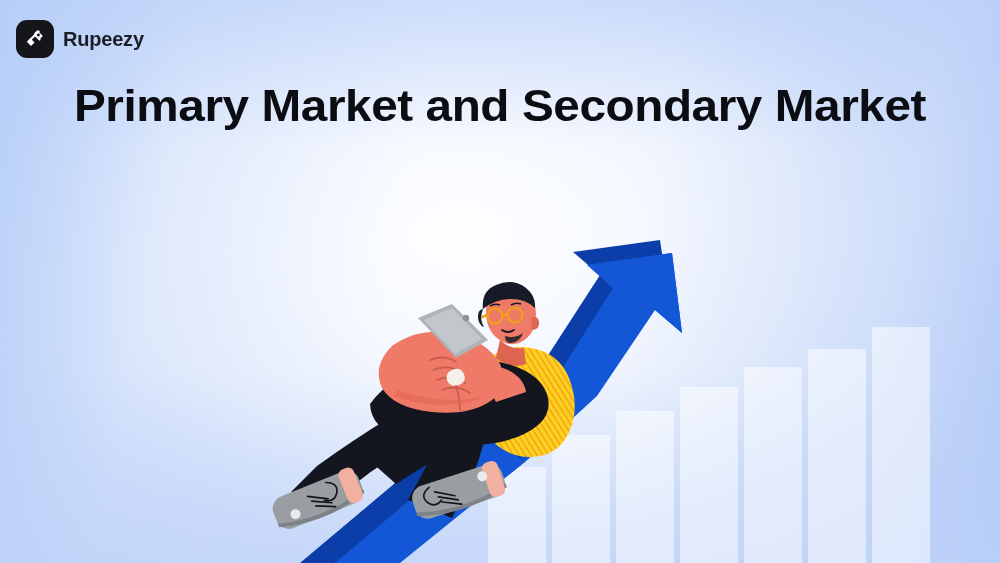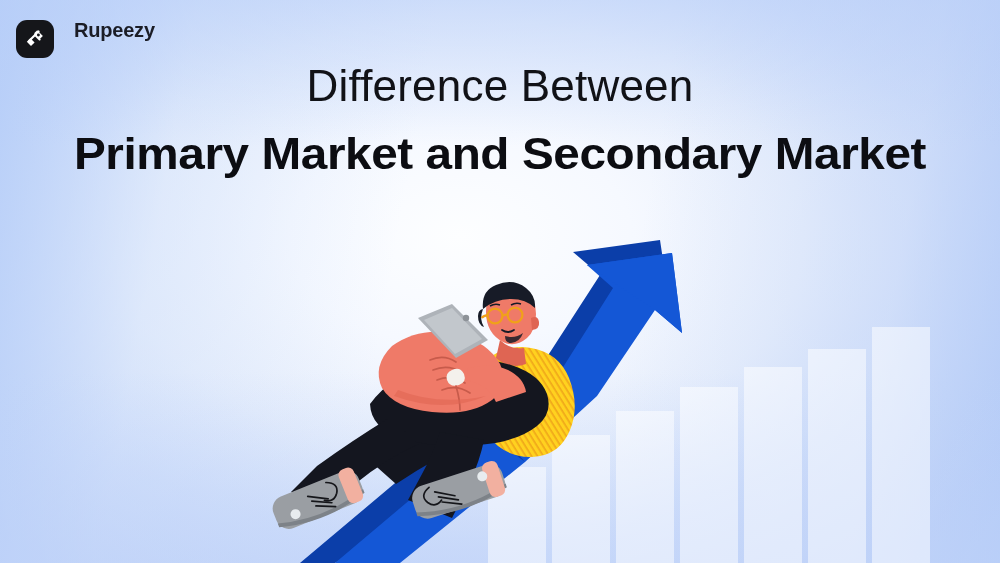--- a/index.html
+++ b/index.html
@@ -60,21 +60,22 @@
     position: absolute;
     bottom: 0;
     background: rgba(255,255,255,0.50);
   }
   
   .logo {
     position: absolute;
     left: 16px;
     top: 20px;
     display: flex;
-    gap: 20px;
+    align-items: center;
+    gap: 9px;
     z-index: 40;
   }
   .logo-mark {
     width: 38px;
     height: 38px;
     border-radius: 11px;
     background: #15161a;
     display: flex;
     align-items: center;
     justify-content: center;
@@ -151,21 +152,20 @@
         </g>
         <path d="M15.2 4.2 L20.9 9.9 L17.8 13.0 L12.1 7.3 Z" fill="#ffffff"></path>
         <path d="M8.4 12.2 L12.6 16.4 L9.0 20.0 L4.8 15.8 Z" fill="#ffffff"></path>
         <circle cx="16.4" cy="9.0" r="1.45" fill="#15161a"></circle>
       </svg>
     </div>
     <span class="logo-word">Rupeezy</span>
   </div>
 
   <div class="headings">
-    <h2 class="title-light">Difference Between</h2>
     <h1 class="title-bold">Primary Market and Secondary Market</h1>
   </div>
 
   <div class="illustration">
     <svg width="1000" height="563" viewBox="0 0 1000 563" aria-hidden="true">
       <defs>
         <pattern id="shirtStripes" width="5" height="5" patternUnits="userSpaceOnUse" patternTransform="rotate(58)">
           <rect width="5" height="5" fill="#ffd21f"></rect>
           <rect width="5" height="1.7" fill="#f0a81a"></rect>
         </pattern>

